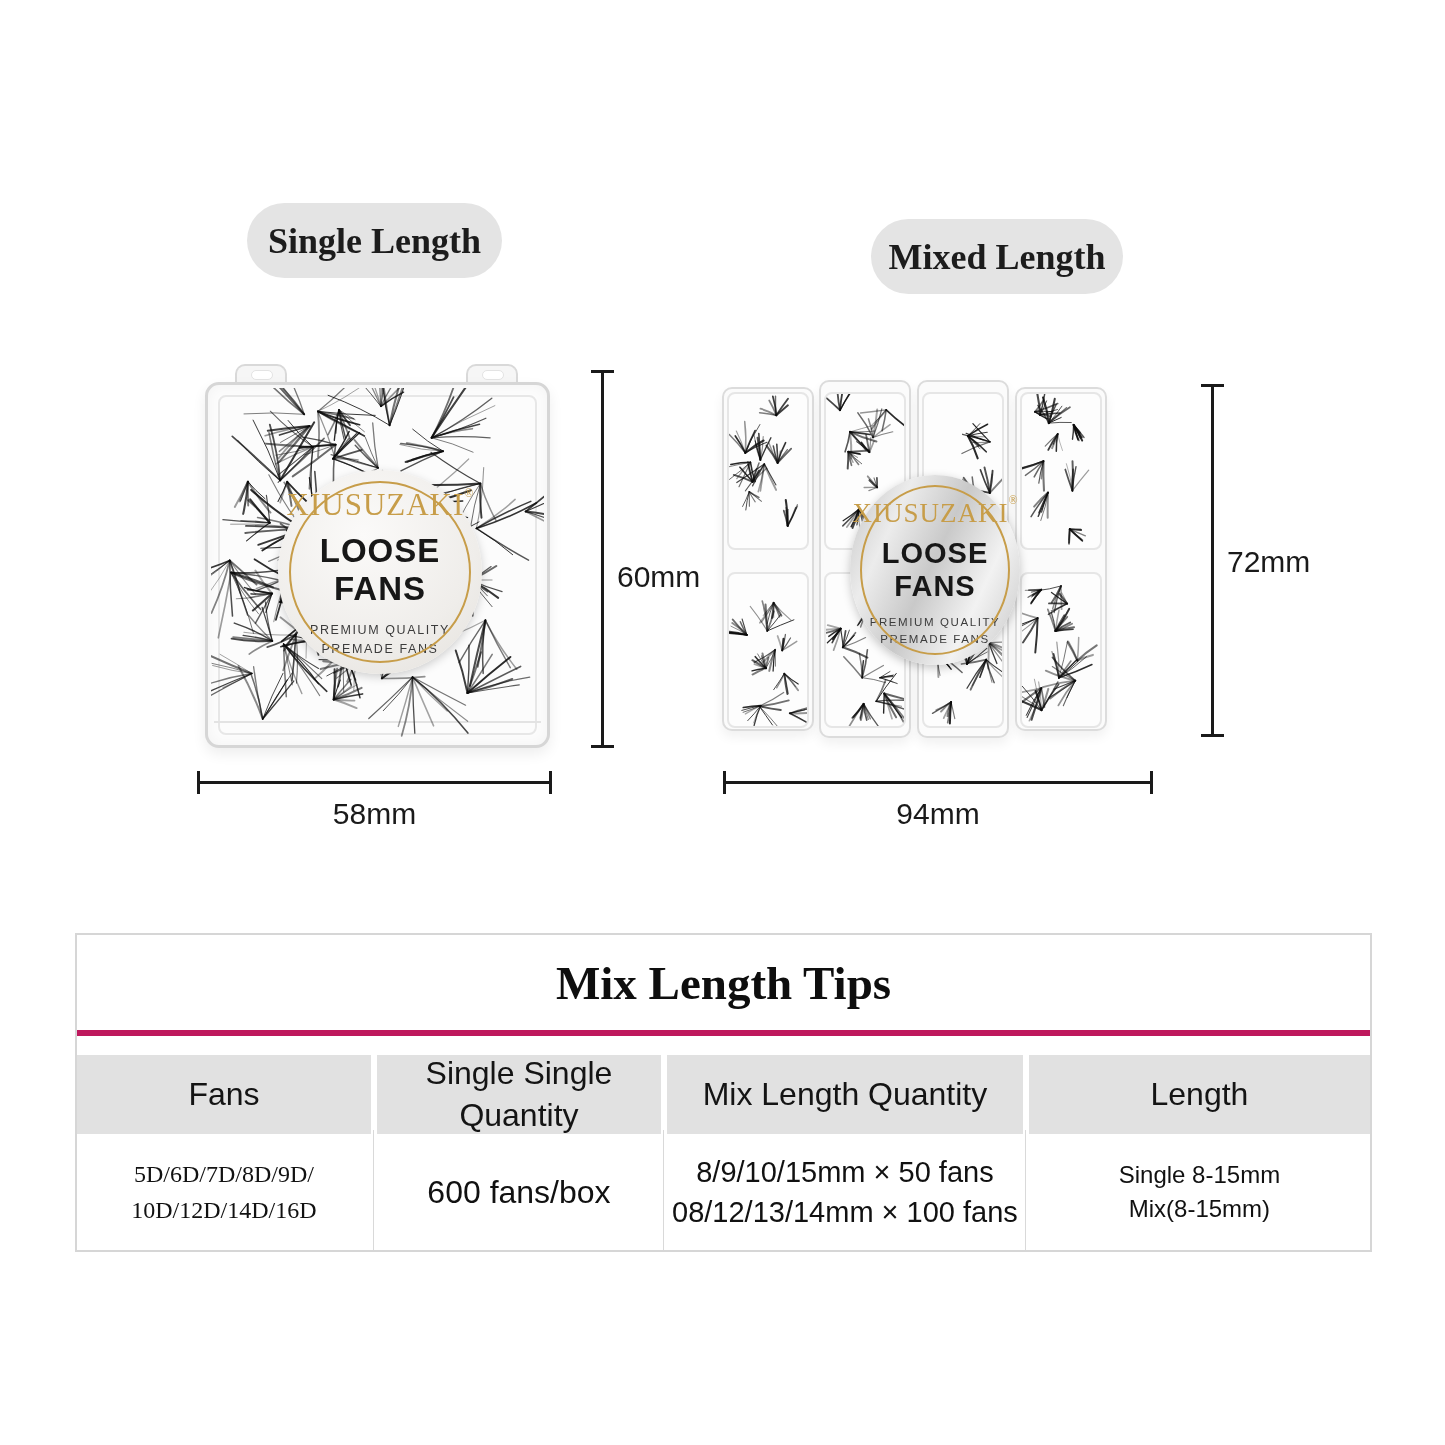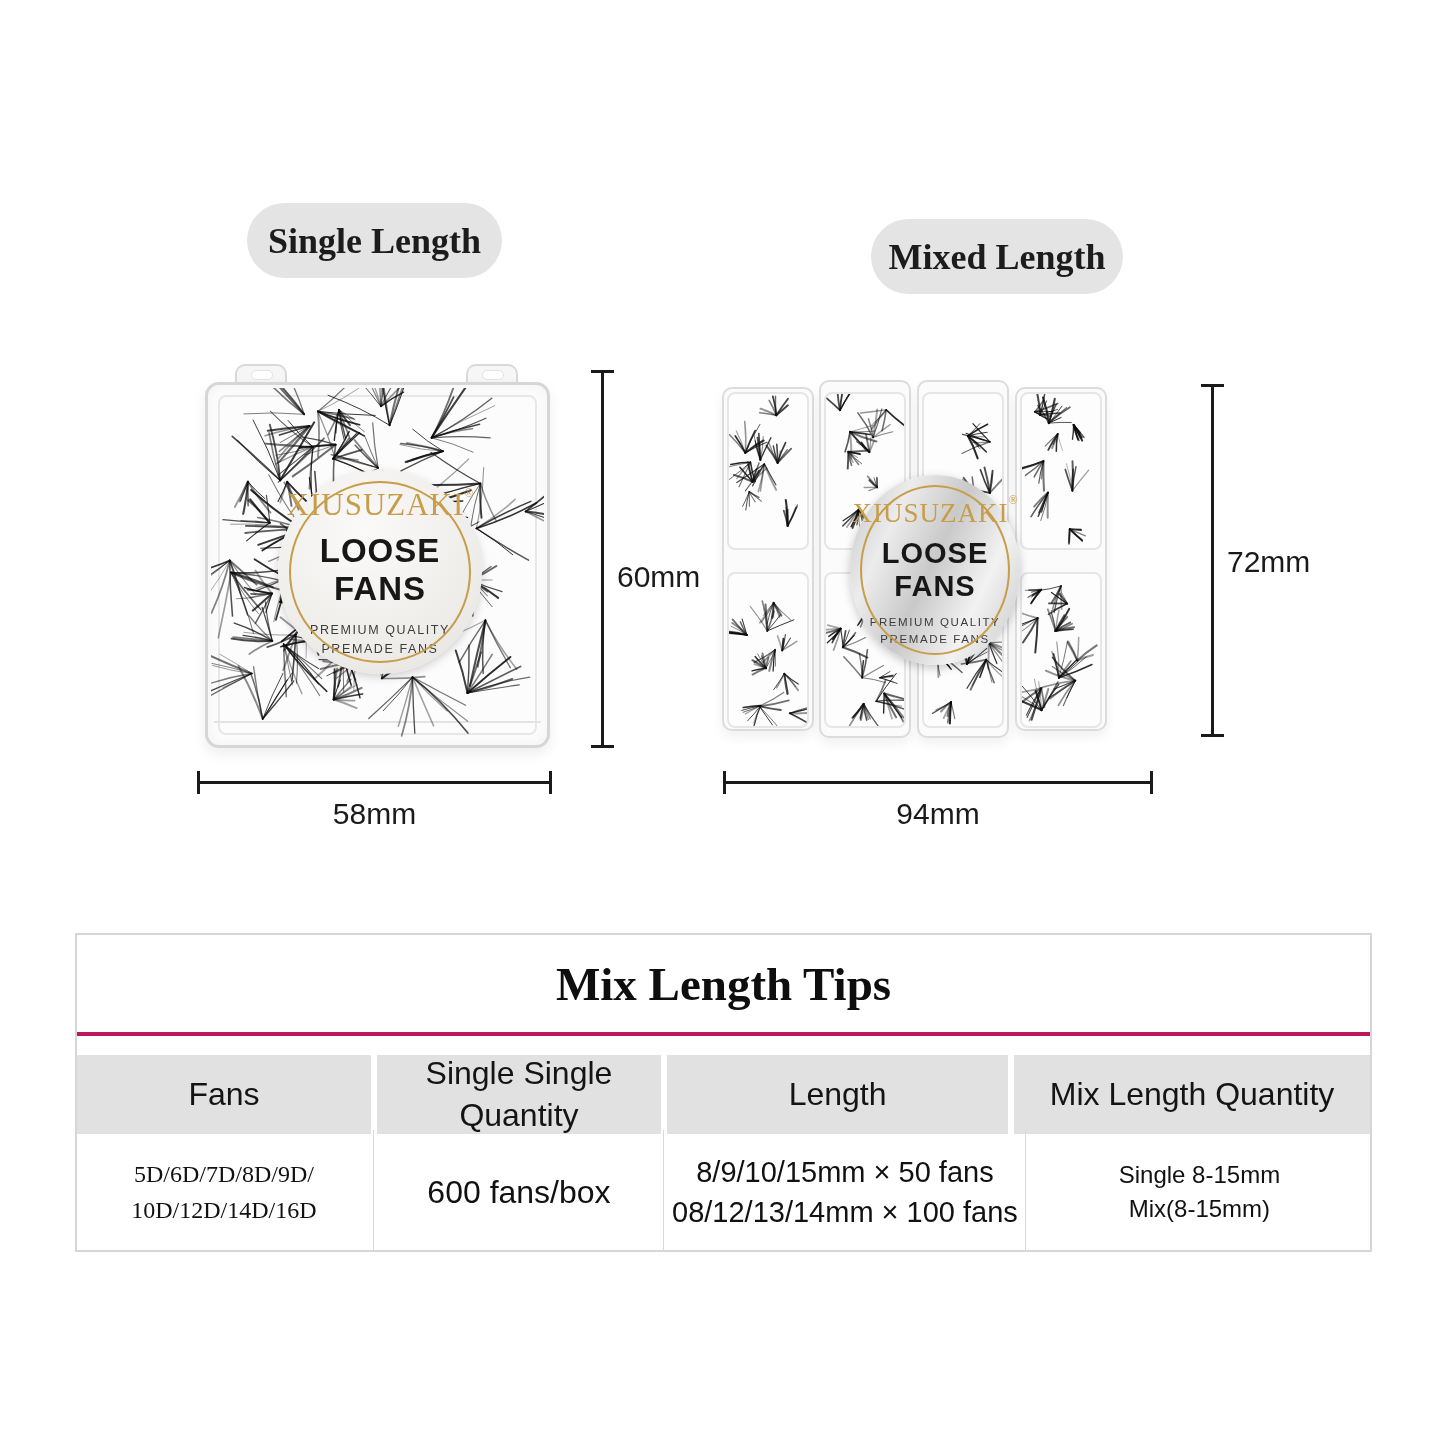--- a/index.html
+++ b/index.html
@@ -84,21 +84,21 @@
   #dim-94-line{left:723px;top:781px;width:430px;}
   .dim-label{position:absolute;font-size:30px;color:#1a1a1a;}
   #dim-60-label{left:617px;top:560px;}
   #dim-58-label{left:197px;top:797px;width:355px;text-align:center;}
   #dim-72-label{left:1227px;top:545px;}
   #dim-94-label{left:723px;top:797px;width:430px;text-align:center;}
 
   
   #spec-table{position:absolute;left:75px;top:933px;width:1297px;height:319px;
               border:2px solid var(--table-border);background:#ffffff;display:flex;flex-direction:column;}
-  #table-title-row{height:101px;border-bottom:4px solid #be185d;display:flex;align-items:center;justify-content:center;}
+  #table-title-row{height:101px;border-bottom:6px solid #be185d;display:flex;align-items:center;justify-content:center;}
   #table-title{font-family:"Liberation Serif",serif;font-weight:bold;font-size:47px;color:#0e0e0e;}
   .t-row{display:flex;gap:6px;}
   #table-header-row{margin-top:19px;height:79px;}
   .t-cell{display:flex;align-items:center;justify-content:center;text-align:center;position:relative;}
   .c1{flex:299 0 0;} .c2{flex:289 0 0;} .c3{flex:362 0 0;} .c4{flex:347 0 0;}
   .th{background:var(--header-bg);font-size:32px;color:#141414;line-height:1.3;}
   .th .wrap-narrow{max-width:230px;}
   #table-body-row{flex:1;}
   .td{background:#ffffff;}
   #table-body-row .t-cell:not(:first-child)::before{content:"";position:absolute;left:-4px;top:-4px;bottom:0;width:1px;background:#d9d9d9;}
@@ -1210,25 +1210,25 @@
     <div id="table-title-row">
       <div id="table-title">Mix Length Tips</div>
     </div>
     <div class="t-row" id="table-header-row">
       <div class="t-cell th c1">
           <span>Fans</span>
         </div>
       <div class="t-cell th c2">
           <span class="wrap-narrow">Single Single Quantity</span>
         </div>
+      <div class="t-cell th c3">
+          <span>Mix Length Quantity</span>
+        </div>
       <div class="t-cell th c4">
           <span>Length</span>
-        </div>
-      <div class="t-cell th c3">
-          <span>Mix Length Quantity</span>
         </div>
     </div>
     <div class="t-row" id="table-body-row">
       <div class="t-cell td c1 cell-fans">
         <div>
             <div>5D/6D/7D/8D/9D/</div>
             <div>10D/12D/14D/16D</div>
           </div>
       </div>
       <div class="t-cell td c2 cell-single">600 fans/box</div>

